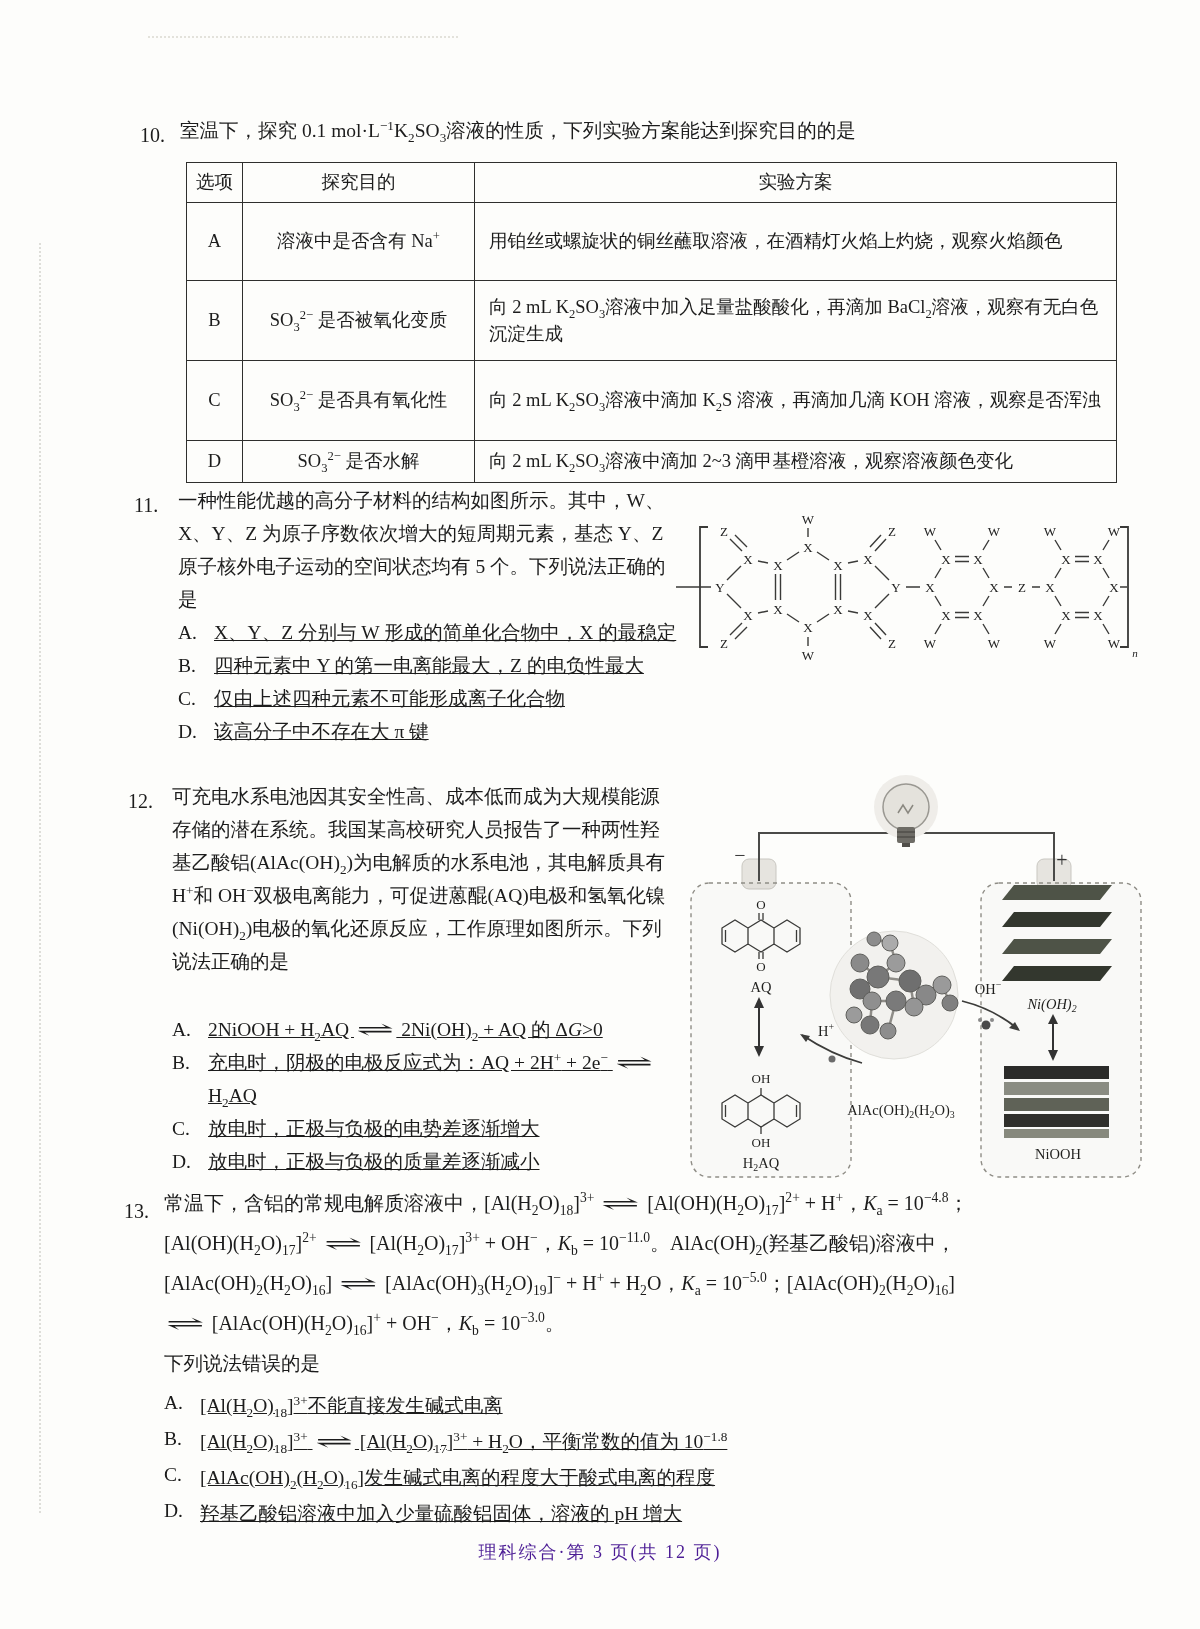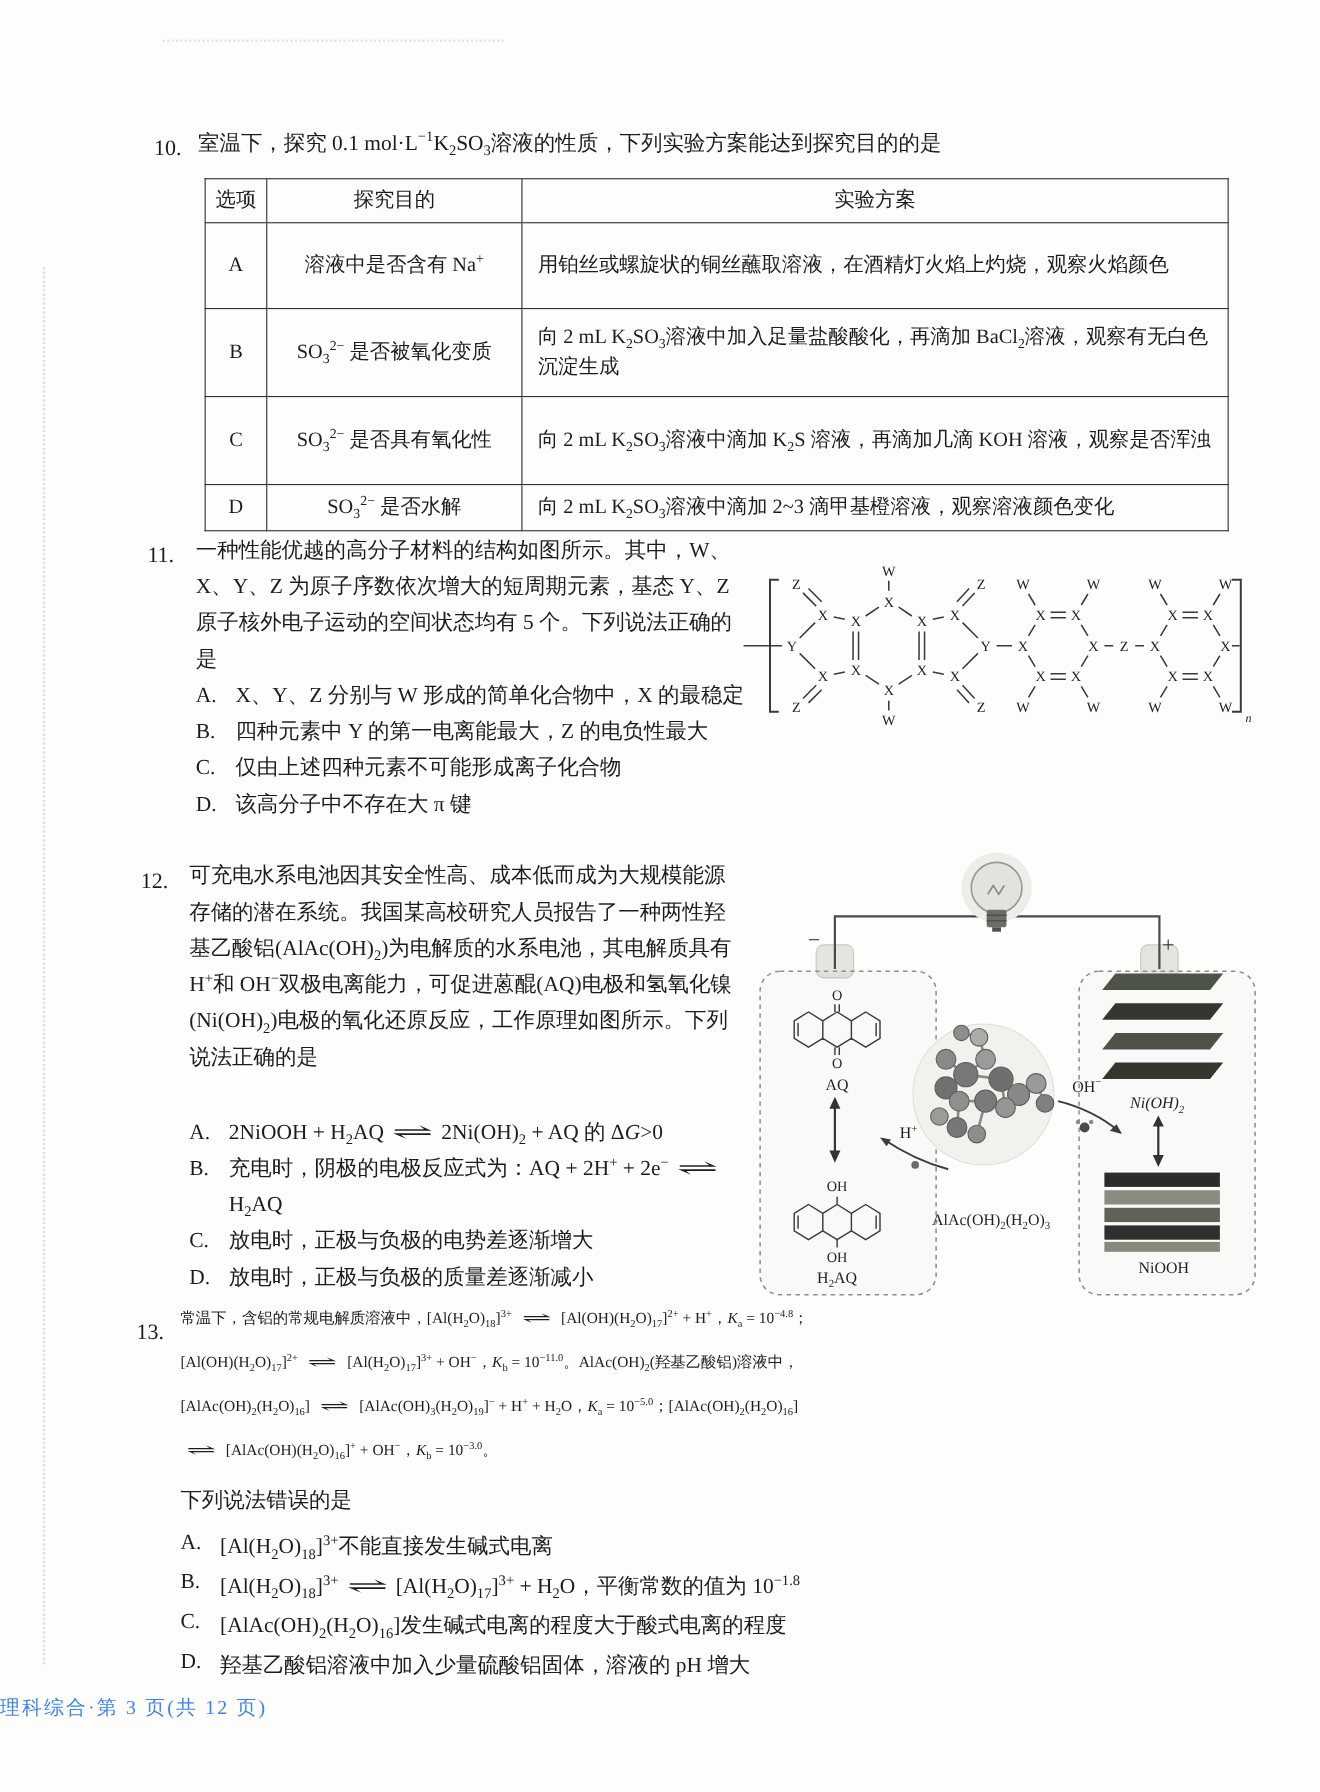--- a/index.html
+++ b/index.html
@@ -9,35 +9,35 @@
     font-family:"Liberation Serif","DejaVu Serif",serif;
     overflow:hidden;
   }
   .abs{position:absolute;}
   sub,sup{font-size:68%;line-height:0;}
   .qnum{position:absolute;font-size:20px;font-weight:bold;font-weight:normal;margin-top:10px;}
   .stem{position:absolute;font-size:19.5px;line-height:33px;}
   .opts{position:absolute;font-size:19.5px;line-height:33px;}
   .opt{display:flex;}
   .optlabel{width:36px;flex:none;}
-  .opttext{flex:1;}
+  .opttext{flex:1;text-decoration:underline;}
   .eq{display:inline-block;transform:scaleX(2.3);margin:0 13px;}
   
   table.qtable{border-collapse:collapse;table-layout:fixed;width:930px;
     font-size:18.5px;line-height:27px;}
   table.qtable th,table.qtable td{border:1.4px solid #2f2f2d;font-weight:normal;
     text-align:center;vertical-align:middle;padding:2px 6px;}
   table.qtable td.plan{text-align:left;padding:4px 14px;}
   
-  .q13line{height:40px;font-size:14px;white-space:nowrap;}
+  .q13line{height:40px;font-size:20px;white-space:nowrap;}
   .q13 .opt{height:36px;font-size:19.5px;}
   .q13q{height:42px;font-size:19.5px;}
   
-  .footer{position:absolute;left:0;top:1540px;width:1200px;text-align:left;
-    font-size:18px;letter-spacing:2px;color:#3b82f6;}
+  .footer{position:absolute;left:0;top:1540px;width:1200px;text-align:center;
+    font-size:18px;letter-spacing:2px;color:#4c1d95;}
   
   .diagram{position:absolute;}
   .blabel{position:absolute;transform:translate(-50%,-50%);font-size:14.5px;
     white-space:nowrap;color:#1f1f1d;}
   .blabel.small{font-size:13px;}
   .blabel.sign{font-size:20px;color:#333;}
   
   .dot-left{position:absolute;left:39px;top:243px;height:1270px;width:0;
     border-left:2px dotted #cfcfc8;opacity:.65;}
   .dot-top{position:absolute;left:148px;top:36px;width:310px;height:0;

